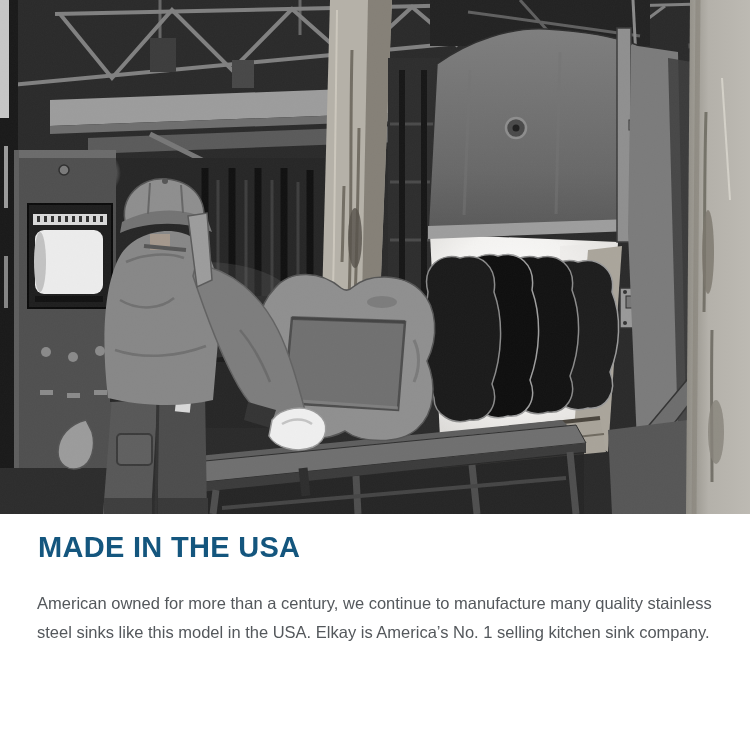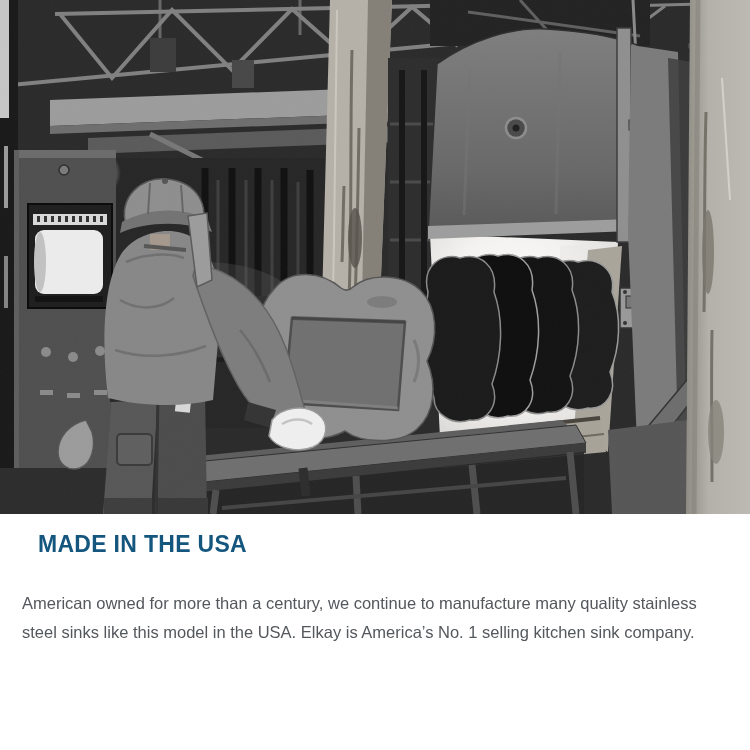--- a/index.html
+++ b/index.html
@@ -7,25 +7,25 @@
     position:relative;width:750px;height:750px;margin:0 auto;
     background:var(--page_bg,#ffffff);overflow:hidden;
     font-family:"Liberation Sans",sans-serif;
   }
   .photo-wrap{position:absolute;left:0;top:0;width:750px;height:514px;}
   .photo-wrap svg{display:block;}
 
   
   .headline{
     position:absolute;left:38px;top:531px;
-    font-size:23px;font-weight:bold;letter-spacing:.3px;
+    font-size:29px;font-weight:bold;letter-spacing:.3px;
     color:var(--heading_blue,#14567e);
   }
   .body-copy{
-    position:absolute;left:22px;top:572px;width:676px;
+    position:absolute;left:37px;top:572px;width:676px;
     font-size:16.5px;line-height:29px;
     color:var(--body_gray,#54585c);
   }
   .logo-row{position:absolute;left:0;top:640px;width:750px;height:90px;}
 </style>
 </head>
 <body>
 
 <div class="canvas">
 

